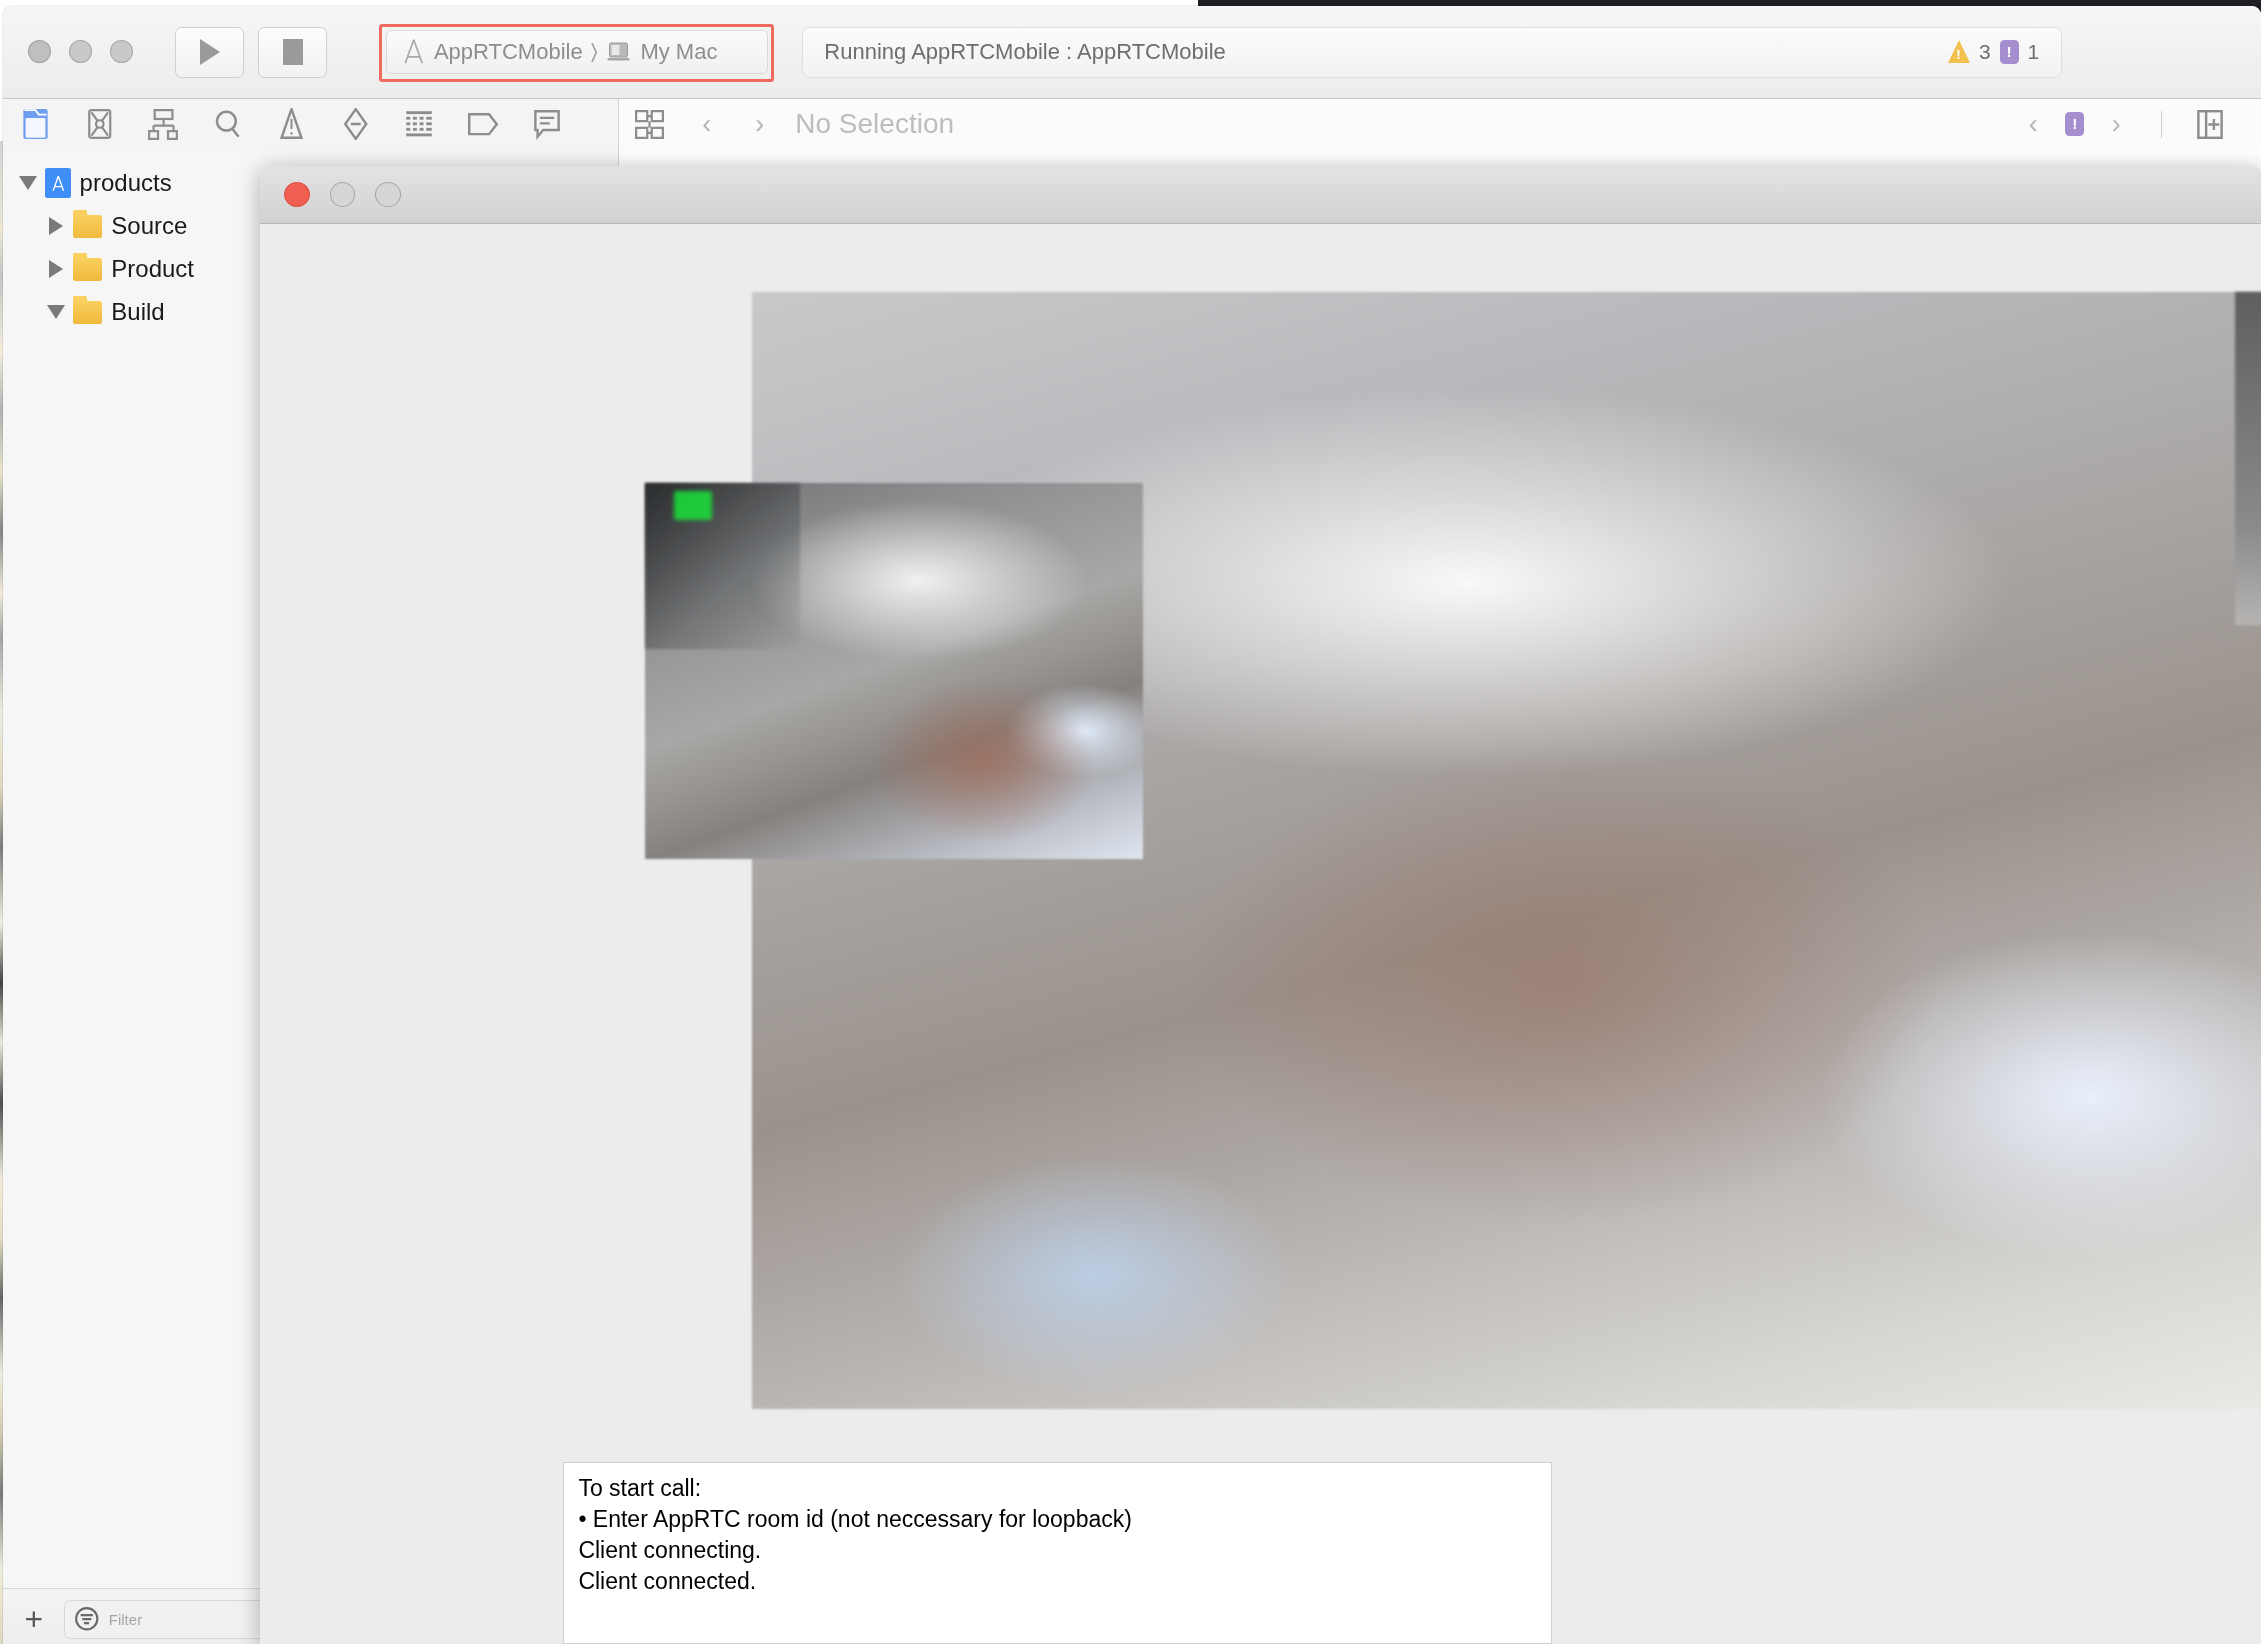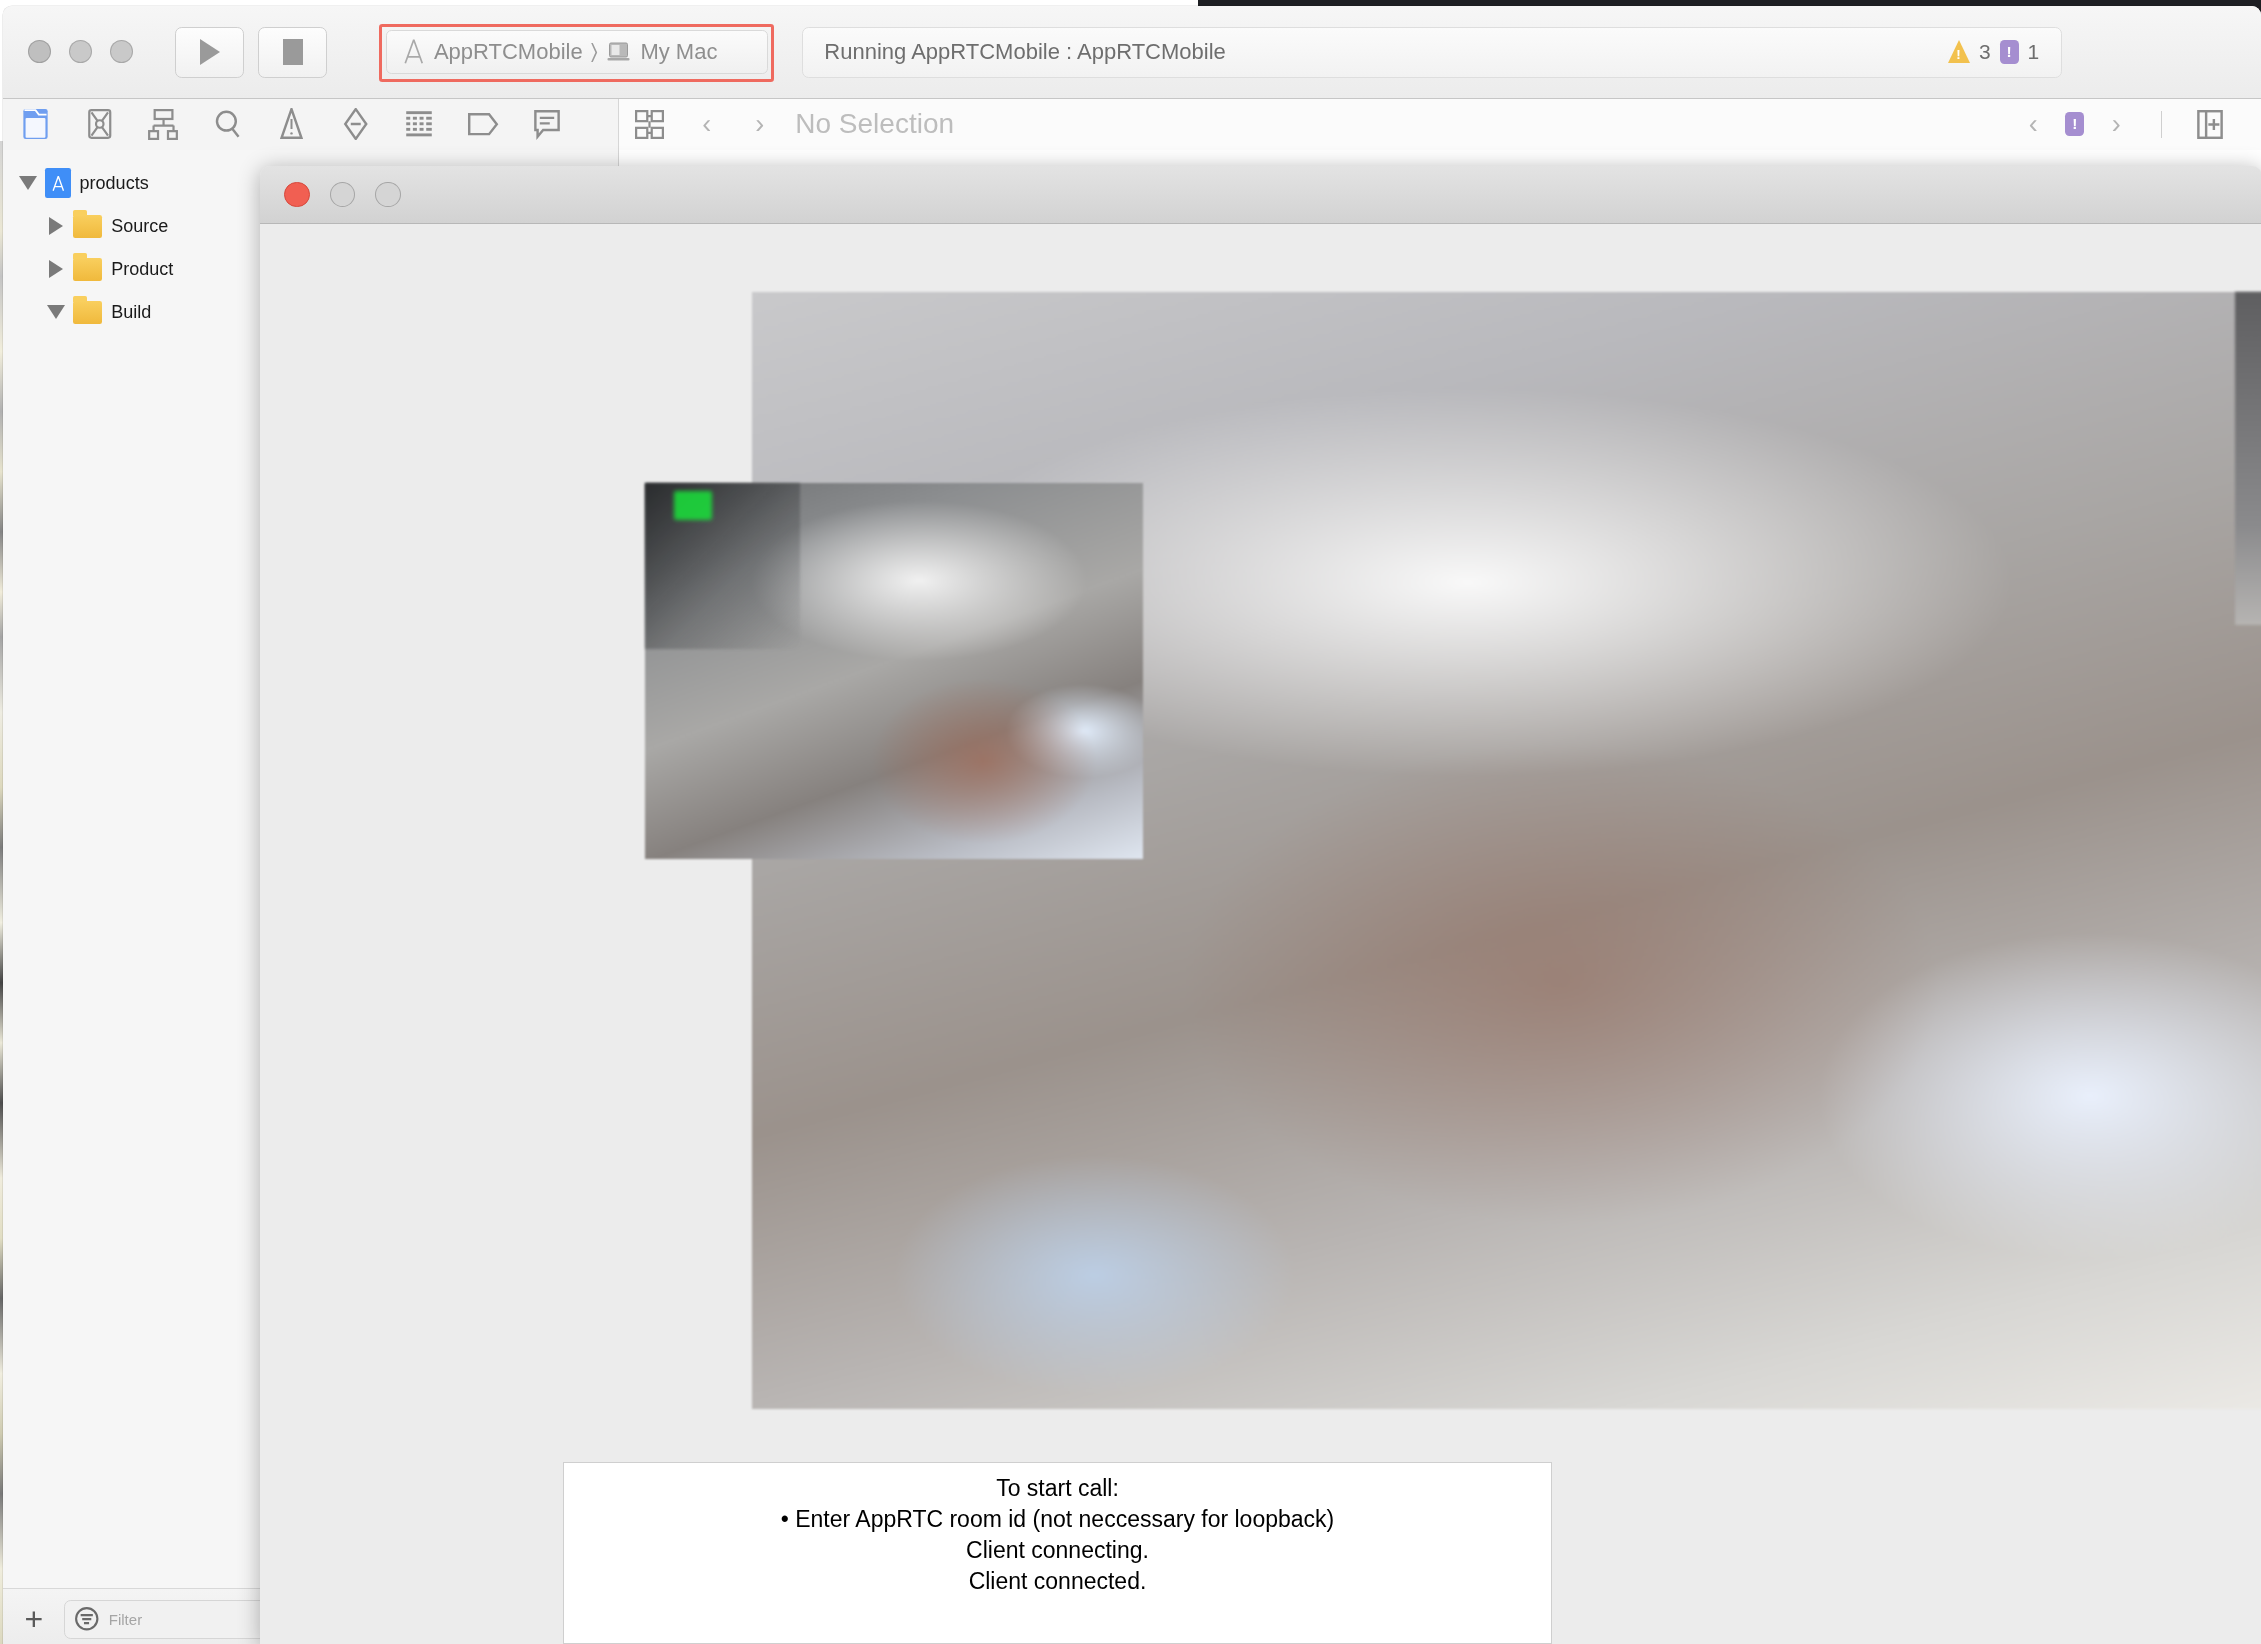--- a/index.html
+++ b/index.html
@@ -145,21 +145,21 @@
   .sidebar {
     position: absolute; left: 0; top: 144px;
     width: 616px; height: 1500px;
     background: #f6f6f6; border-right: 0.6px solid #d6d6d6;
   }
   .tree { padding-top: 12.2px; }
   .trow { display: flex; align-items: center; height: 43px; padding-left: 7.8px; }
   .tw { width: 34px; display: flex; align-items: center; justify-content: center; }
   .tri-right { width:0;height:0;border-left:14.4px solid #7a7a7a;border-top:9px solid transparent;border-bottom:9px solid transparent;}
   .tri-down  { width:0;height:0;border-top:14.4px solid #7a7a7a;border-left:9px solid transparent;border-right:9px solid transparent;}
-  .tlabel { font-size: 18px; color: #1a1a1a; margin-left: 9px; }
+  .tlabel { font-size: 24px; color: #1a1a1a; margin-left: 9px; }
   .indent1 { padding-left: 36px; }
   .folder {
     width: 29px; height: 23px; position: relative;
     background: linear-gradient(180deg,#f9cf5e 0%,#f0b93c 100%);
     border-radius: 2.2px;
   }
   .folder::before {
     content:""; position:absolute; left:0; top:-5px; width: 13.3px; height: 6.1px;
     background:#f9cf5e; border-radius: 1.7px 1.7px 0 0;
   }
@@ -255,21 +255,20 @@
     background: linear-gradient(135deg, rgba(30,32,34,.85) 0%, rgba(60,62,64,.35) 58%, rgba(120,122,124,0) 100%);
     filter: blur(1.7px);
   }
 
   
   .logbox {
     position: absolute; left: 303px; top: 1238px;
     width: 989px; height: 182px;
     background: #ffffff; border: 0.6px solid #cfcfcf;
     padding: 10px 14.4px;
-    text-align: center;
   }
   .logline { font-size: 23px; line-height: 31px; color: #000; white-space: pre; }
 
   svg { display: block; }
 </style>
 </head>
 <body>
 
 <div id="root">
 

